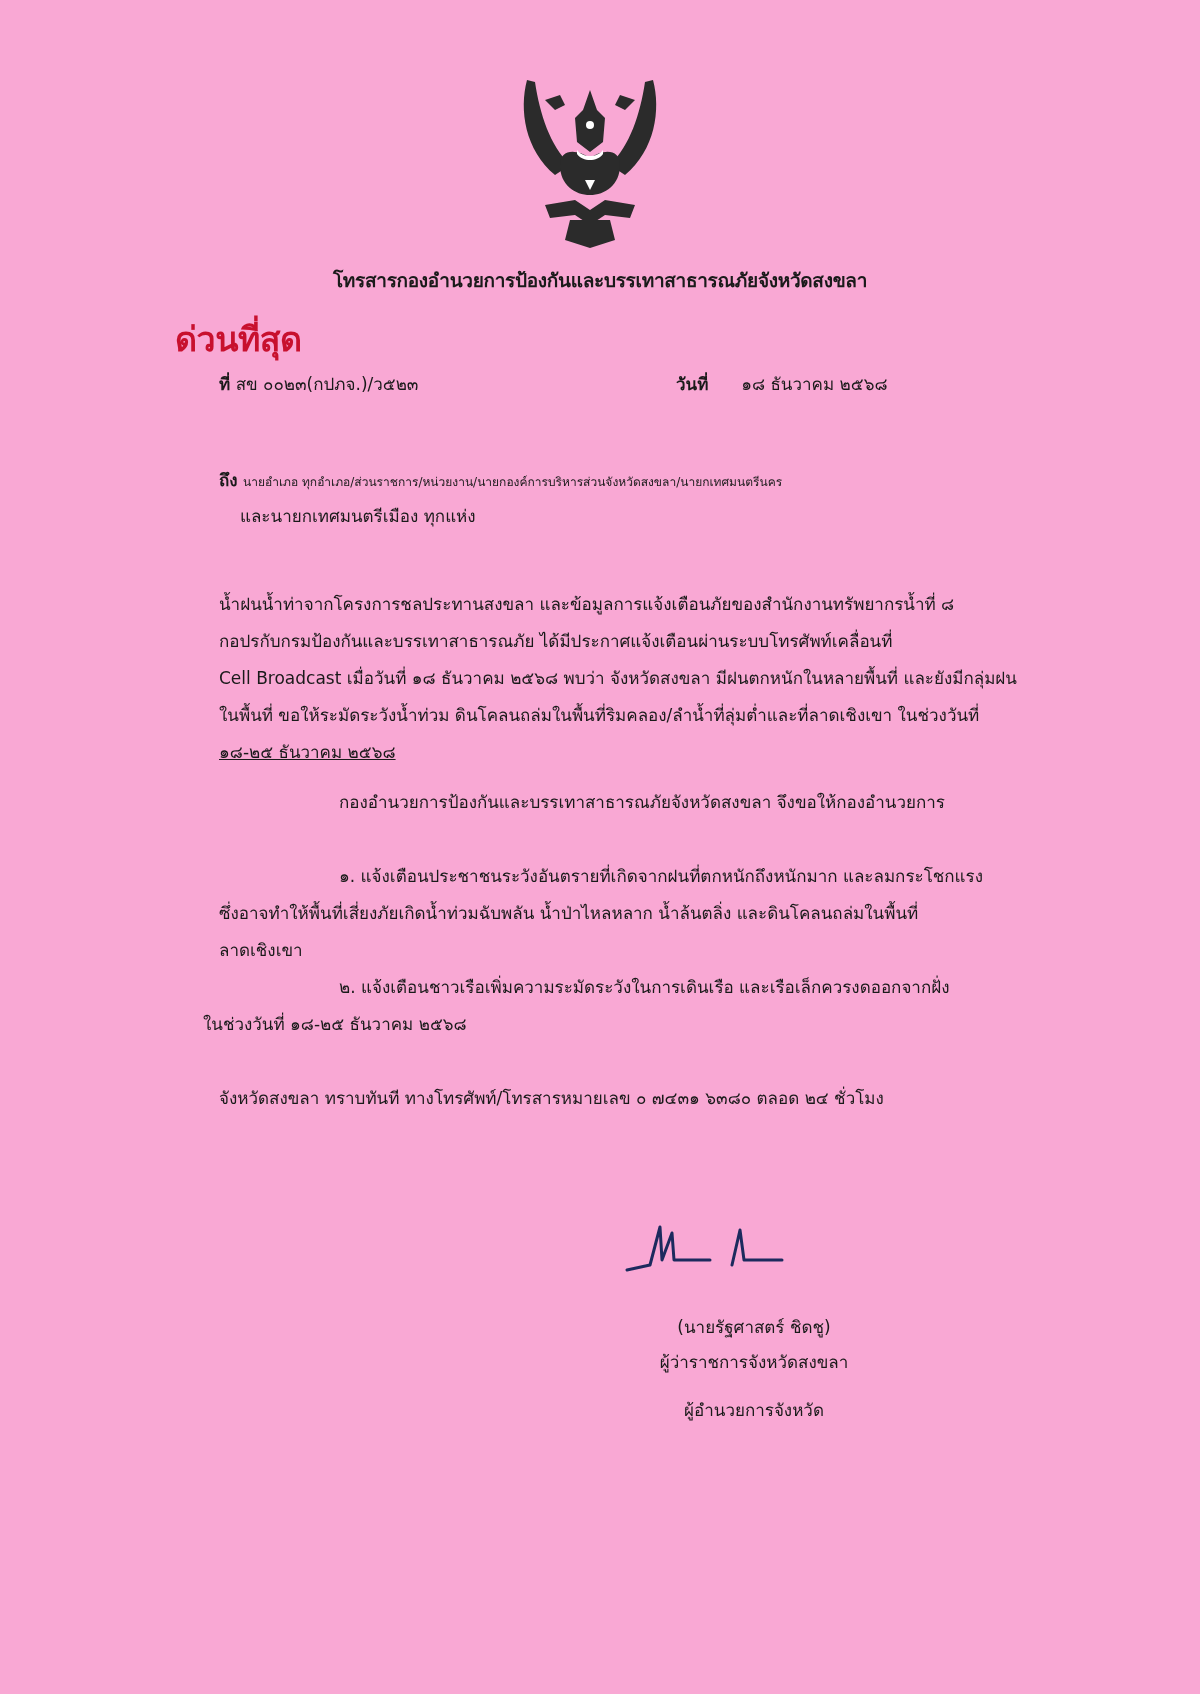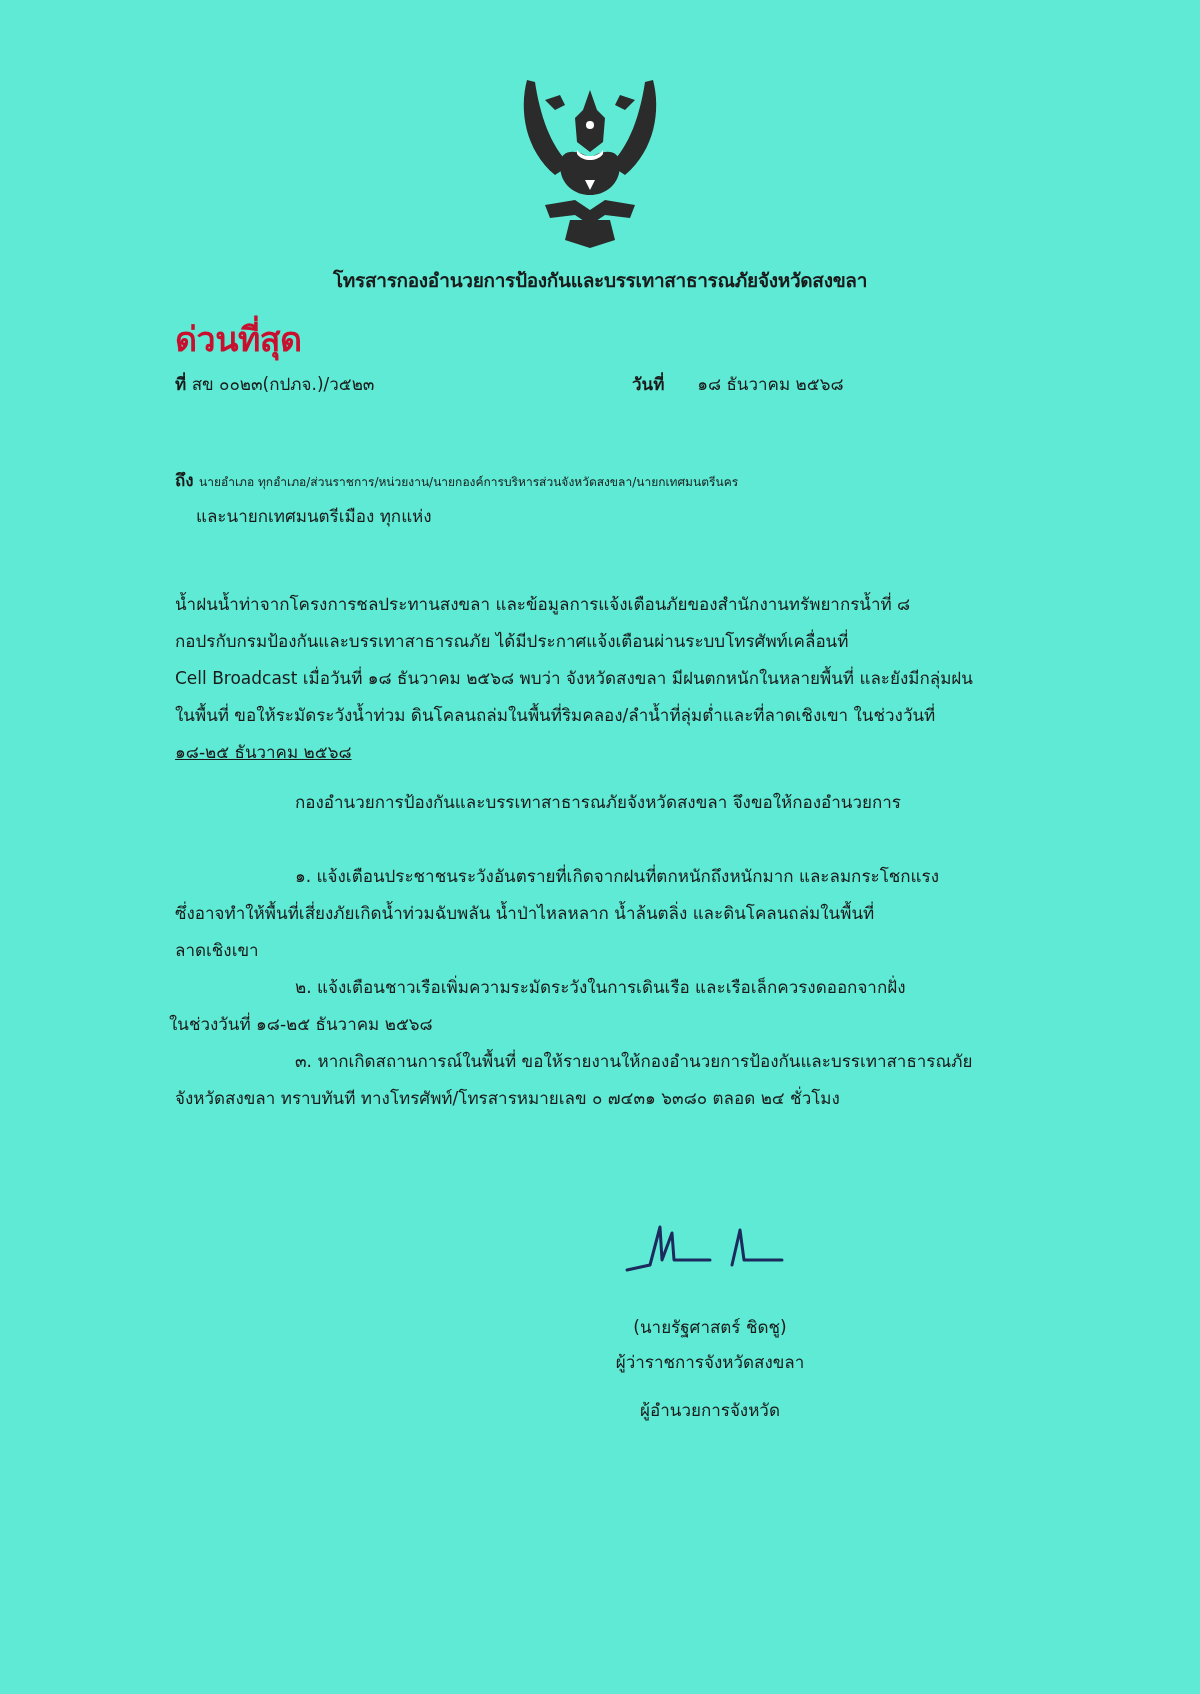--- a/index.html
+++ b/index.html
@@ -1,23 +1,23 @@
 <!DOCTYPE html>
 <html><head>
 <meta charset="utf-8">
 <style>
   html, body { margin: 0; padding: 0; background: #ffffff; }
   body { width: 1200px; height: 1694px; position: relative; overflow: hidden;
          font-family: "DejaVu Sans", "Liberation Sans", sans-serif; color: #1a1a1a; }
-  .page { position: absolute; left: 0; top: 0; width: 1200px; height: 1694px; background: #5eead4; }
+  .page { position: absolute; left: 0; top: 0; width: 1200px; height: 1694px; background: #f9a8d4; }
   .garuda { position: absolute; left: 515px; top: 70px; width: 150px; height: 180px; }
   .abs { position: absolute; white-space: nowrap; }
   .title { left: 0; width: 1200px; top: 265px; text-align: center; font-size: 19px; font-weight: bold; letter-spacing: -0.3px; }
   .urgent { left: 175px; top: 312px; font-size: 34px; font-weight: bold; color: #c8102e; letter-spacing: -0.5px; }
-  .line { font-size: 17px; line-height: 24px; }
+  .line { font-size: 17px; line-height: 24px; margin-left: 44px; }
   .label { font-weight: bold; }
   .sig-svg { position: absolute; left: 622px; top: 1215px; width: 170px; height: 60px; }
   .center { text-align: center; }
 </style>
 </head>
 <body>
 
 <div class="page">
 
   <svg class="garuda" viewBox="0 0 150 180">
@@ -64,23 +64,22 @@
   <div class="abs line" style="left:175px; top:703px;">ในพื้นที่ ขอให้ระมัดระวังน้ำท่วม ดินโคลนถล่มในพื้นที่ริมคลอง/ลำน้ำที่ลุ่มต่ำและที่ลาดเชิงเขา ในช่วงวันที่</div>
   <div class="abs line" style="left:175px; top:740px;text-decoration:underline;">๑๘-๒๕ ธันวาคม ๒๕๖๘</div>
 
   <div class="abs line" style="left:295px; top:790px;text-align:right;">กองอำนวยการป้องกันและบรรเทาสาธารณภัยจังหวัดสงขลา จึงขอให้กองอำนวยการ</div>
 
   <div class="abs line" style="left:295px; top:864px;">๑. แจ้งเตือนประชาชนระวังอันตรายที่เกิดจากฝนที่ตกหนักถึงหนักมาก และลมกระโชกแรง</div>
   <div class="abs line" style="left:175px; top:901px;">ซึ่งอาจทำให้พื้นที่เสี่ยงภัยเกิดน้ำท่วมฉับพลัน น้ำป่าไหลหลาก น้ำล้นตลิ่ง และดินโคลนถล่มในพื้นที่</div>
   <div class="abs line" style="left:175px; top:938px;">ลาดเชิงเขา</div>
 
   <div class="abs line" style="left:295px; top:975px;">๒. แจ้งเตือนชาวเรือเพิ่มความระมัดระวังในการเดินเรือ และเรือเล็กควรงดออกจากฝั่ง</div>
-  <div class="abs line" style="left:169px; top:1012px;">ในช่วงวันที่ ๑๘-๒๕ ธันวาคม ๒๕๖๘</div>
+  <div class="abs line" style="left:159px; top:1012px;">ในช่วงวันที่ ๑๘-๒๕ ธันวาคม ๒๕๖๘</div>
 
-  <div class="abs line" style="left:295px; top:1049px;">๓. หากเกิดสถานการณ์ในพื้นที่ ขอให้รายงานให้กองอำนวยการป้องกันและบรรเทาสาธารณภัย</div>
   <div class="abs line" style="left:175px; top:1086px;">จังหวัดสงขลา ทราบทันที ทางโทรศัพท์/โทรสารหมายเลข ๐ ๗๔๓๑ ๖๓๘๐ ตลอด  ๒๔  ชั่วโมง</div>
 
   <svg class="sig-svg" viewBox="0 0 170 60">
     <g fill="none" stroke="#1c2a5e" stroke-width="3" stroke-linecap="round" stroke-linejoin="round">
       <path d="M5 55 L28 50 L38 12 L40 45 L50 18 L52 45 L88 45"></path>
       <path d="M110 50 L118 15 L122 45 L160 45"></path>
     </g>
   </svg>
 
   <div class="abs line center" style="left:560px; width:300px; top:1315px;text-align:center;">(นายรัฐศาสตร์  ชิดชู)</div>

